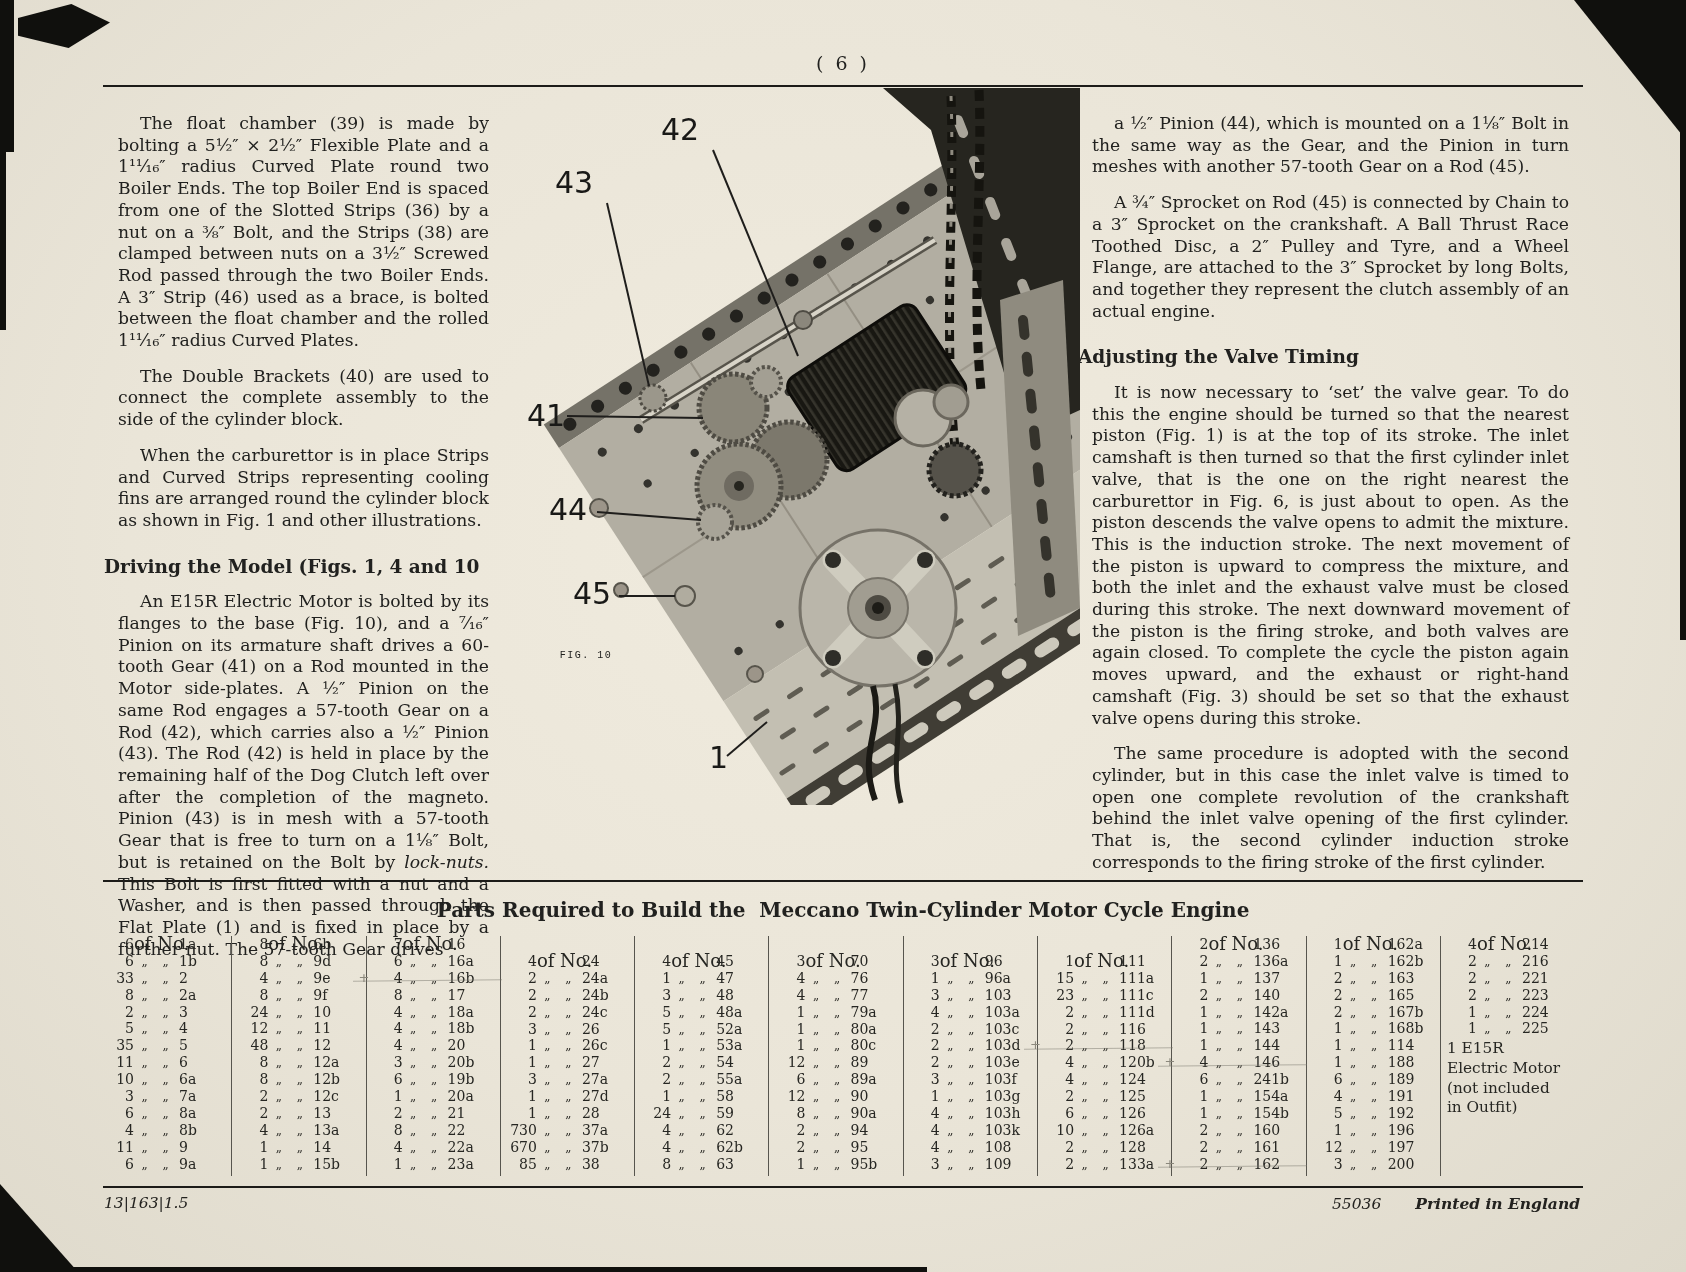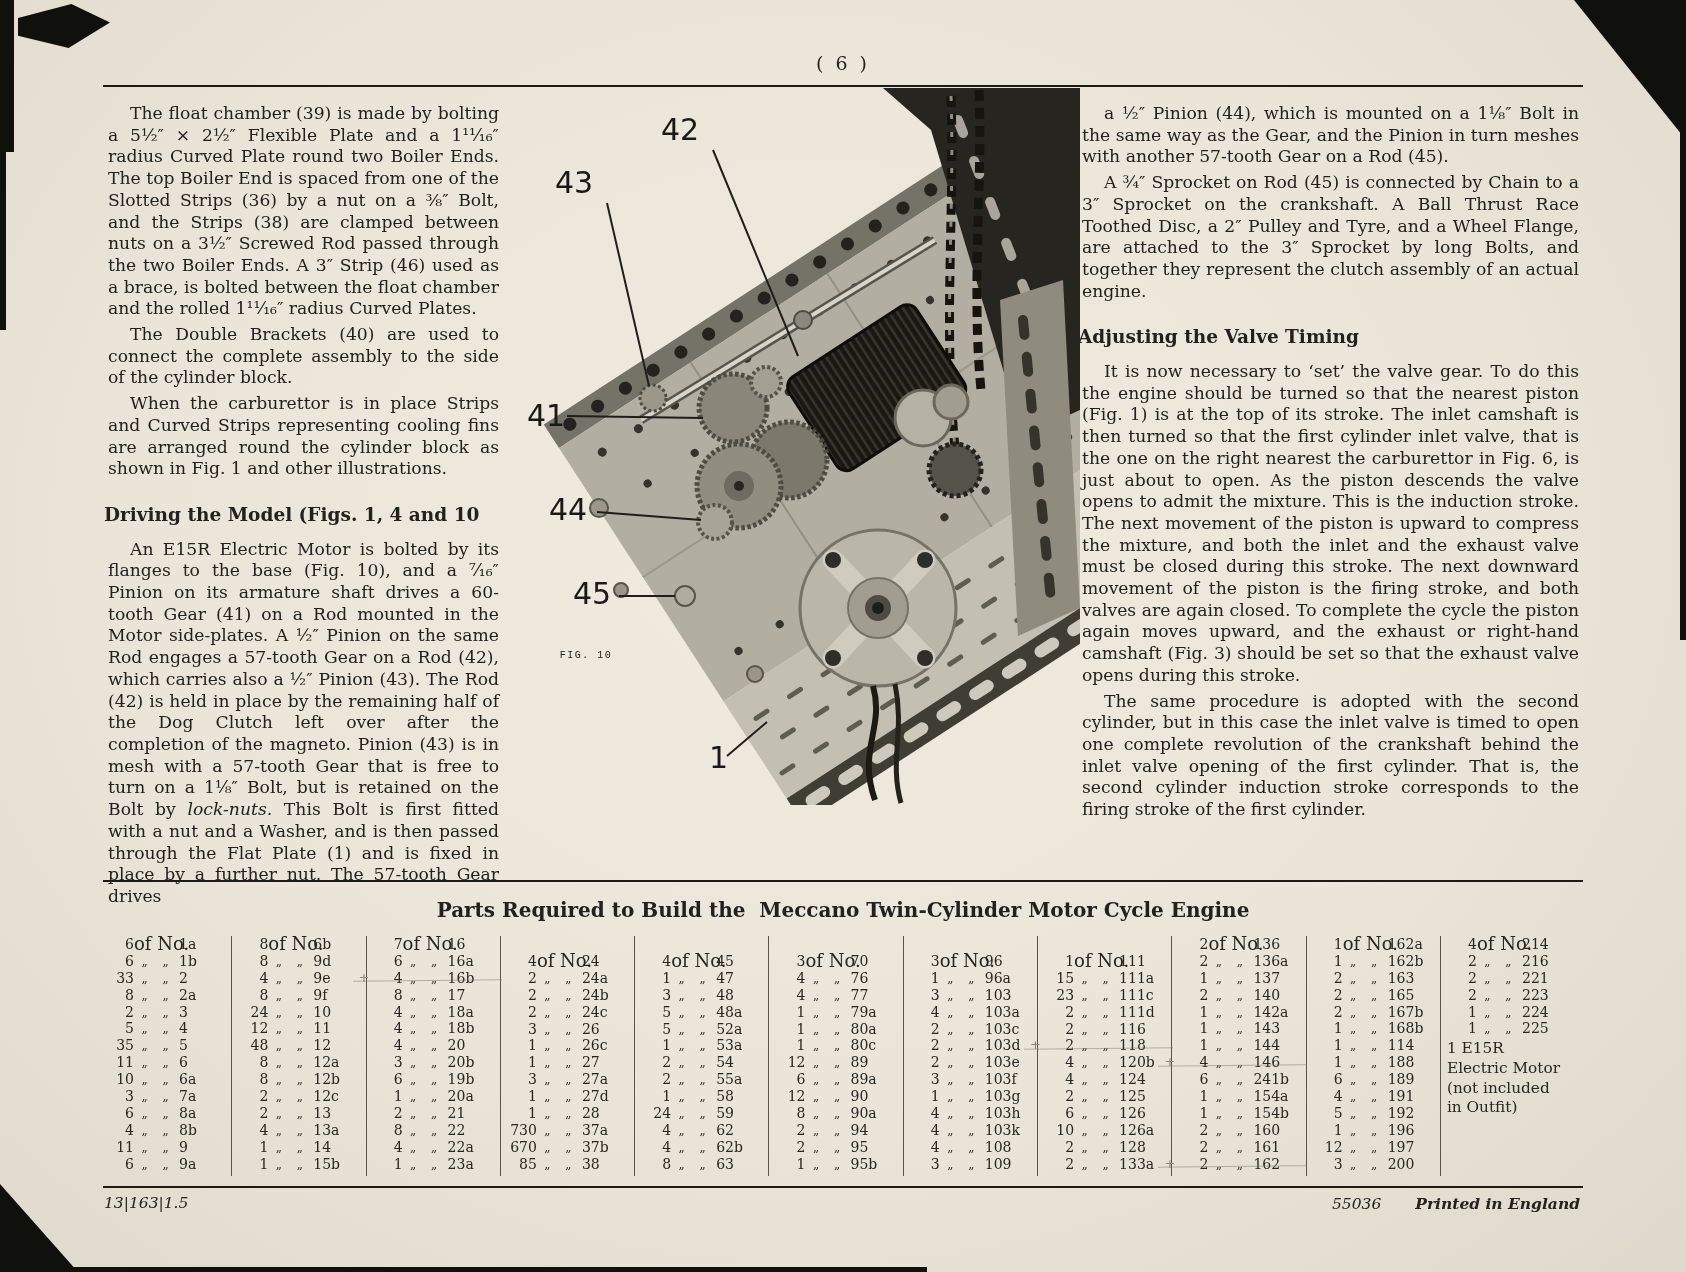--- a/index.html
+++ b/index.html
@@ -6,21 +6,21 @@
   .sheet{position:relative;width:1686px;height:1272px;overflow:hidden;
     background:radial-gradient(ellipse at 48% 42%, #f0ebde 0%, #eae5d8 55%, #ded9cb 100%);
     font-family:"DejaVu Serif", serif;color:#21211f;}
   .artifact{position:absolute;background:#10100d;}
   .rule{position:absolute;height:2px;background:#1c1b18;}
   .page-num{position:absolute;top:52px;left:0;width:100%;text-align:center;
     font-size:19px;letter-spacing:3px;}
   .col{position:absolute;text-align:justify;font-size:17.2px;line-height:21.7px;}
   #left-col{left:104px;top:99px;width:399px;}
   #right-col{left:1078px;top:99px;width:505px;}
-  .para{margin:4px;text-indent:22px;}
+  .para{margin:14px;text-indent:22px;}
   .sec-heading{font-weight:bold;font-size:18.5px;margin:24px 0 13px 0;text-indent:0;}
   .it{font-style:italic;}
   #fig-caption{position:absolute;left:510px;top:646px;width:152px;text-align:center;
     font-size:15.3px;line-height:19.6px;}
   .fig-label{letter-spacing:1.5px;font-size:10px;margin-bottom:2px;font-family:Liberation Mono, monospace;}
   .fig-cap-line{}
   #table-title{position:absolute;left:0;top:898px;width:100%;text-align:center;
     font-weight:bold;font-size:20px;white-space:pre;}
   #parts-table{position:absolute;left:104px;top:936px;width:1466px;height:240px;
     display:flex;justify-content:space-between;align-items:stretch;

